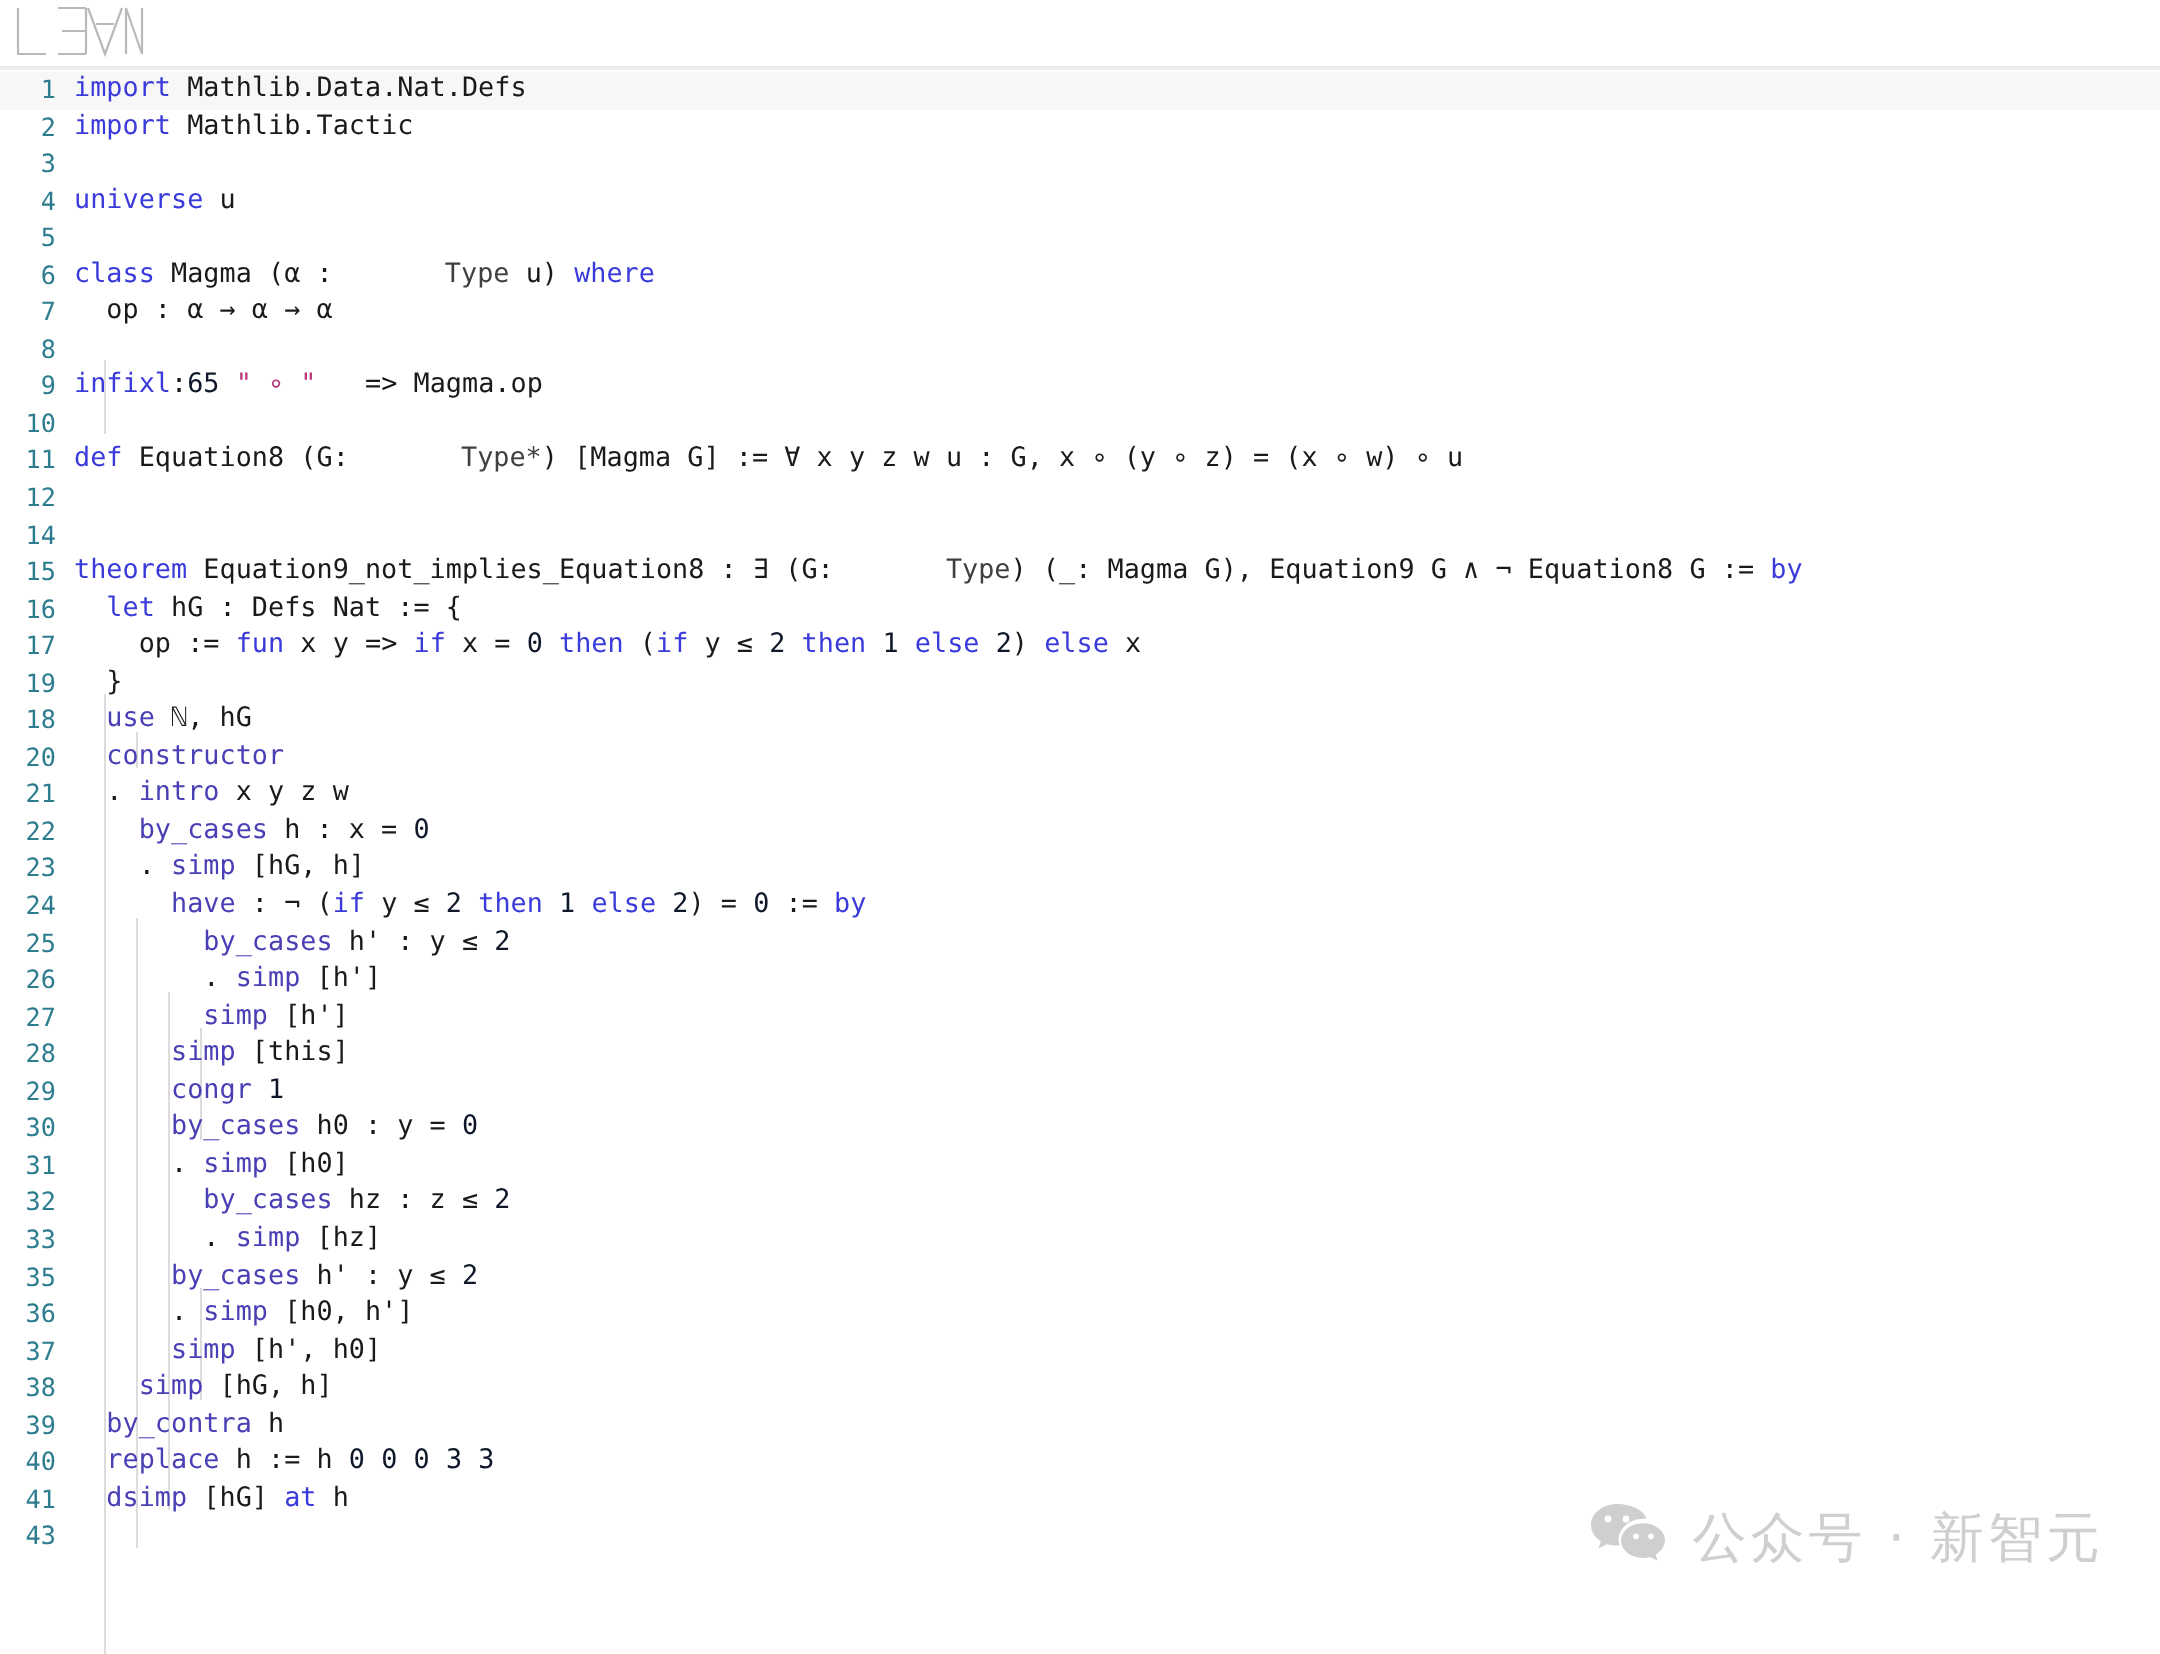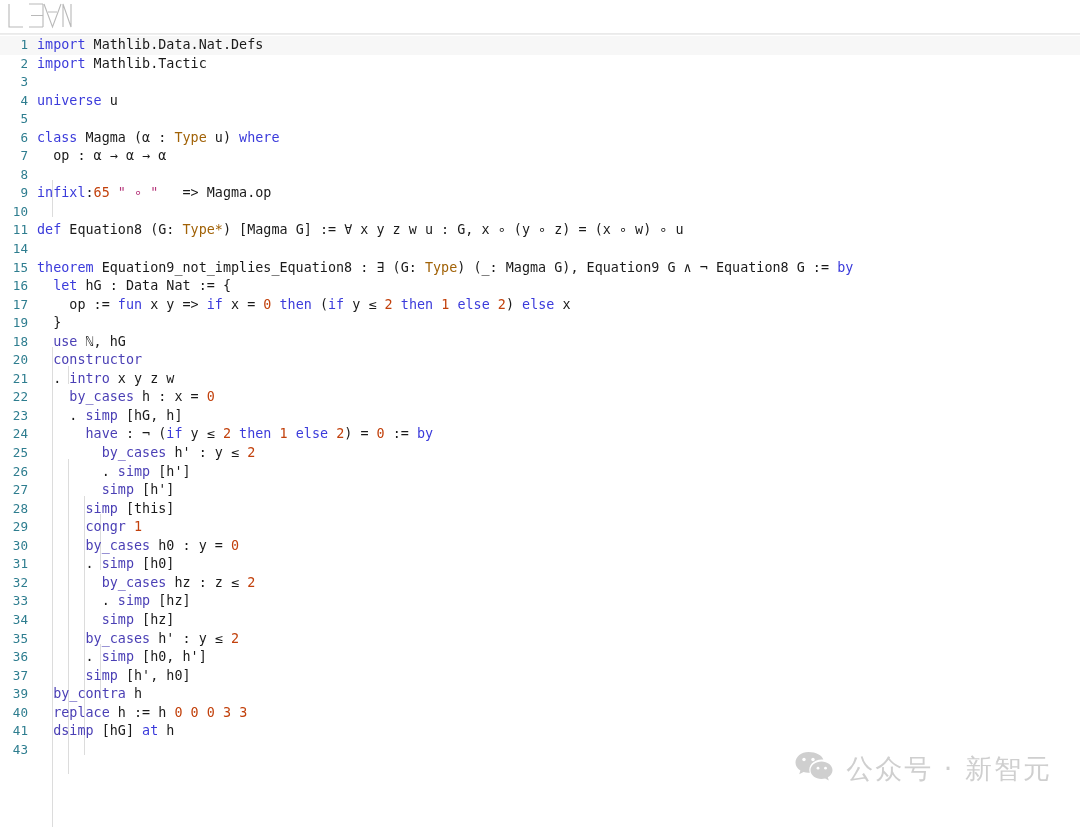--- a/index.html
+++ b/index.html
@@ -76,22 +76,22 @@
     position: absolute;
     top: 0;
     bottom: 0;
     width: 1px;
     background: #dcdcdc;
   }
 
   
   .kw   { color: #3b3bdb; }   
   .tac  { color: #4a3fb5; }   
-  .typ  { color: #a16207; }   
-  .num  { color: #c2410c; }   
+  .typ  { color: #404040; margin-left: 48px; }   
+  .num  { color: #0f172a; }   
   .str  { color: #b5367a; }   
   .pln  { color: #1a1a1a; }
 
   
   .watermark {
     position: absolute;
     right: 28px;
     bottom: 40px;
     display: flex;
     align-items: center;
@@ -158,44 +158,45 @@
       <div class="line"><span class="ln">2</span><span class="code"><span class="kw">import</span><span class="pln"> Mathlib.Tactic</span></span></div>
       <div class="line"><span class="ln">3</span><span class="code"></span></div>
       <div class="line"><span class="ln">4</span><span class="code"><span class="kw">universe</span><span class="pln"> u</span></span></div>
       <div class="line"><span class="ln">5</span><span class="code"></span></div>
       <div class="line"><span class="ln">6</span><span class="code"><span class="kw">class</span><span class="pln"> Magma (α : </span><span class="typ">Type</span><span class="pln"> u) </span><span class="kw">where</span></span></div>
       <div class="line"><span class="ln">7</span><span class="code"><span class="pln">  op : α → α → α</span></span></div>
       <div class="line"><span class="ln">8</span><span class="code"></span></div>
       <div class="line"><span class="ln">9</span><span class="code"><span class="kw">infixl</span><span class="pln">:</span><span class="num">65</span><span class="pln"> </span><span class="str">" ∘ "</span><span class="pln">   =&gt; Magma.op</span></span></div>
       <div class="line"><span class="ln">10</span><span class="code"></span></div>
       <div class="line"><span class="ln">11</span><span class="code"><span class="kw">def</span><span class="pln"> Equation8 (G: </span><span class="typ">Type*</span><span class="pln">) [Magma G] := ∀ x y z w u : G, x ∘ (y ∘ z) = (x ∘ w) ∘ u</span></span></div>
+      <div class="line"><span class="ln">12</span><span class="code"></span></div>
       <div class="line"><span class="ln">14</span><span class="code"></span></div>
       <div class="line"><span class="ln">15</span><span class="code"><span class="kw">theorem</span><span class="pln"> Equation9_not_implies_Equation8 : ∃ (G: </span><span class="typ">Type</span><span class="pln">) (_: Magma G), Equation9 G ∧ ¬ Equation8 G := </span><span class="kw">by</span></span></div>
-      <div class="line"><span class="ln">16</span><span class="code"><span class="pln">  </span><span class="kw">let</span><span class="pln"> hG : Data Nat := {</span></span></div>
+      <div class="line"><span class="ln">16</span><span class="code"><span class="pln">  </span><span class="kw">let</span><span class="pln"> hG : Defs Nat := {</span></span></div>
       <div class="line"><span class="ln">17</span><span class="code"><span class="pln">    op := </span><span class="kw">fun</span><span class="pln"> x y =&gt; </span><span class="kw">if</span><span class="pln"> x = </span><span class="num">0</span><span class="pln"> </span><span class="kw">then</span><span class="pln"> (</span><span class="kw">if</span><span class="pln"> y ≤ </span><span class="num">2</span><span class="pln"> </span><span class="kw">then</span><span class="pln"> </span><span class="num">1</span><span class="pln"> </span><span class="kw">else</span><span class="pln"> </span><span class="num">2</span><span class="pln">) </span><span class="kw">else</span><span class="pln"> x</span></span></div>
       <div class="line"><span class="ln">19</span><span class="code"><span class="pln">  }</span></span></div>
       <div class="line"><span class="ln">18</span><span class="code"><span class="pln">  </span><span class="tac">use</span><span class="pln"> ℕ, hG</span></span></div>
       <div class="line"><span class="ln">20</span><span class="code"><span class="pln">  </span><span class="tac">constructor</span></span></div>
       <div class="line"><span class="ln">21</span><span class="code"><span class="pln">  . </span><span class="tac">intro</span><span class="pln"> x y z w</span></span></div>
       <div class="line"><span class="ln">22</span><span class="code"><span class="pln">    </span><span class="tac">by_cases</span><span class="pln"> h : x = </span><span class="num">0</span></span></div>
       <div class="line"><span class="ln">23</span><span class="code"><span class="pln">    . </span><span class="tac">simp</span><span class="pln"> [hG, h]</span></span></div>
       <div class="line"><span class="ln">24</span><span class="code"><span class="pln">      </span><span class="tac">have</span><span class="pln"> : ¬ (</span><span class="kw">if</span><span class="pln"> y ≤ </span><span class="num">2</span><span class="pln"> </span><span class="kw">then</span><span class="pln"> </span><span class="num">1</span><span class="pln"> </span><span class="kw">else</span><span class="pln"> </span><span class="num">2</span><span class="pln">) = </span><span class="num">0</span><span class="pln"> := </span><span class="kw">by</span></span></div>
       <div class="line"><span class="ln">25</span><span class="code"><span class="pln">        </span><span class="tac">by_cases</span><span class="pln"> h' : y ≤ </span><span class="num">2</span></span></div>
       <div class="line"><span class="ln">26</span><span class="code"><span class="pln">        . </span><span class="tac">simp</span><span class="pln"> [h']</span></span></div>
       <div class="line"><span class="ln">27</span><span class="code"><span class="pln">        </span><span class="tac">simp</span><span class="pln"> [h']</span></span></div>
       <div class="line"><span class="ln">28</span><span class="code"><span class="pln">      </span><span class="tac">simp</span><span class="pln"> [this]</span></span></div>
       <div class="line"><span class="ln">29</span><span class="code"><span class="pln">      </span><span class="tac">congr</span><span class="pln"> </span><span class="num">1</span></span></div>
       <div class="line"><span class="ln">30</span><span class="code"><span class="pln">      </span><span class="tac">by_cases</span><span class="pln"> h0 : y = </span><span class="num">0</span></span></div>
       <div class="line"><span class="ln">31</span><span class="code"><span class="pln">      . </span><span class="tac">simp</span><span class="pln"> [h0]</span></span></div>
       <div class="line"><span class="ln">32</span><span class="code"><span class="pln">        </span><span class="tac">by_cases</span><span class="pln"> hz : z ≤ </span><span class="num">2</span></span></div>
       <div class="line"><span class="ln">33</span><span class="code"><span class="pln">        . </span><span class="tac">simp</span><span class="pln"> [hz]</span></span></div>
-      <div class="line"><span class="ln">34</span><span class="code"><span class="pln">        </span><span class="tac">simp</span><span class="pln"> [hz]</span></span></div>
       <div class="line"><span class="ln">35</span><span class="code"><span class="pln">      </span><span class="tac">by_cases</span><span class="pln"> h' : y ≤ </span><span class="num">2</span></span></div>
       <div class="line"><span class="ln">36</span><span class="code"><span class="pln">      . </span><span class="tac">simp</span><span class="pln"> [h0, h']</span></span></div>
       <div class="line"><span class="ln">37</span><span class="code"><span class="pln">      </span><span class="tac">simp</span><span class="pln"> [h', h0]</span></span></div>
+      <div class="line"><span class="ln">38</span><span class="code"><span class="pln">    </span><span class="tac">simp</span><span class="pln"> [hG, h]</span></span></div>
       <div class="line"><span class="ln">39</span><span class="code"><span class="pln">  </span><span class="tac">by_contra</span><span class="pln"> h</span></span></div>
       <div class="line"><span class="ln">40</span><span class="code"><span class="pln">  </span><span class="tac">replace</span><span class="pln"> h := h </span><span class="num">0</span><span class="pln"> </span><span class="num">0</span><span class="pln"> </span><span class="num">0</span><span class="pln"> </span><span class="num">3</span><span class="pln"> </span><span class="num">3</span></span></div>
       <div class="line"><span class="ln">41</span><span class="code"><span class="pln">  </span><span class="tac">dsimp</span><span class="pln"> [hG] </span><span class="kw">at</span><span class="pln"> h</span></span></div>
       <div class="line"><span class="ln">43</span><span class="code"></span></div>
     </div>
 
   <div class="scroll-gutter"></div>
 
   <div class="watermark">
     <span class="wm-icon">

